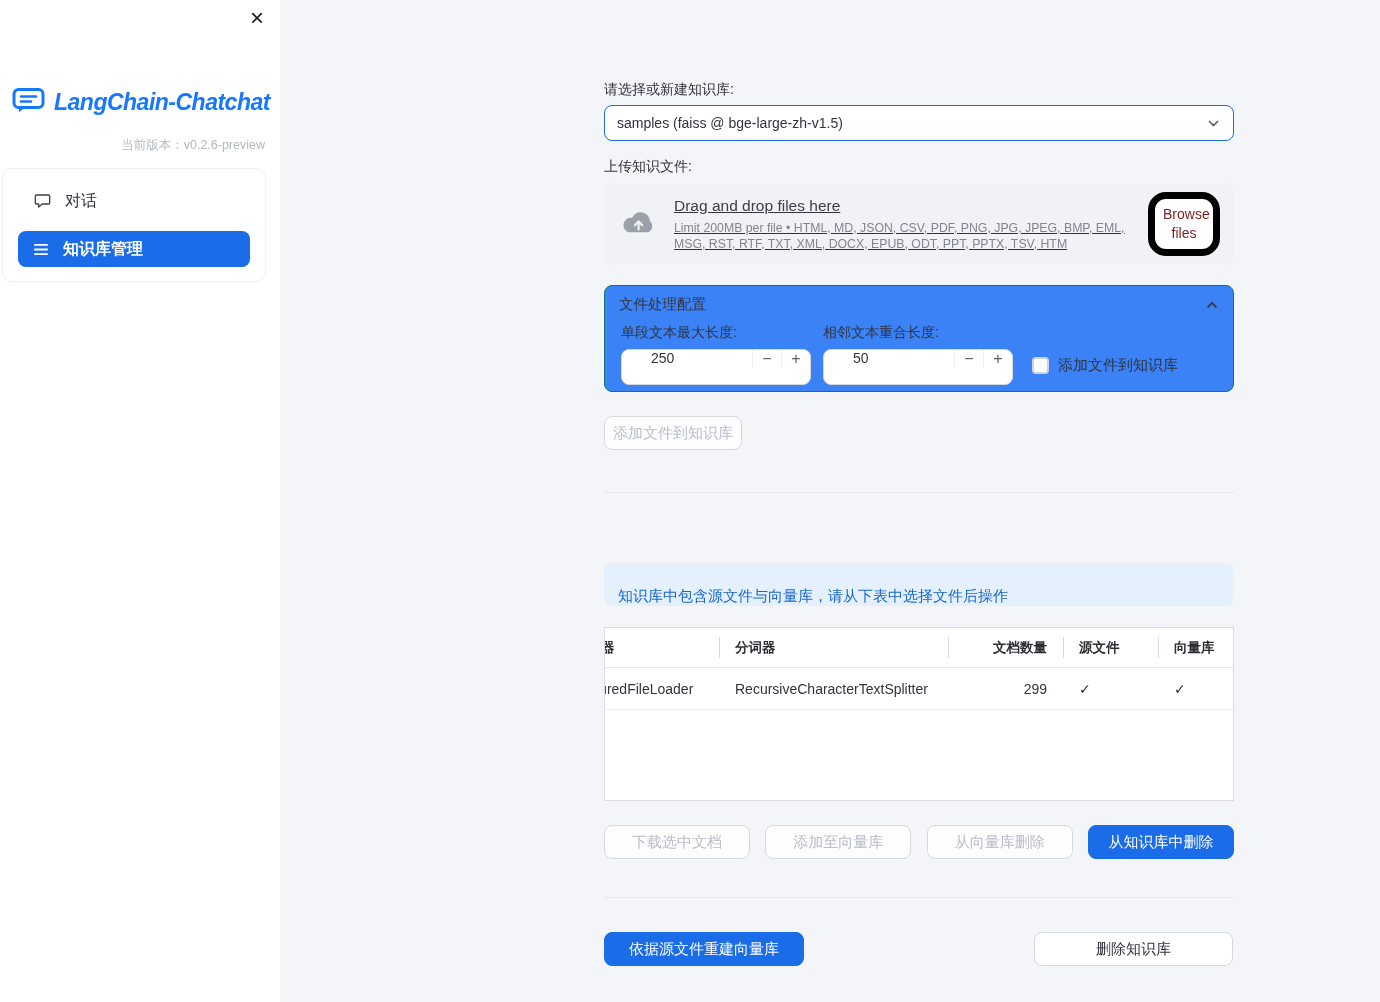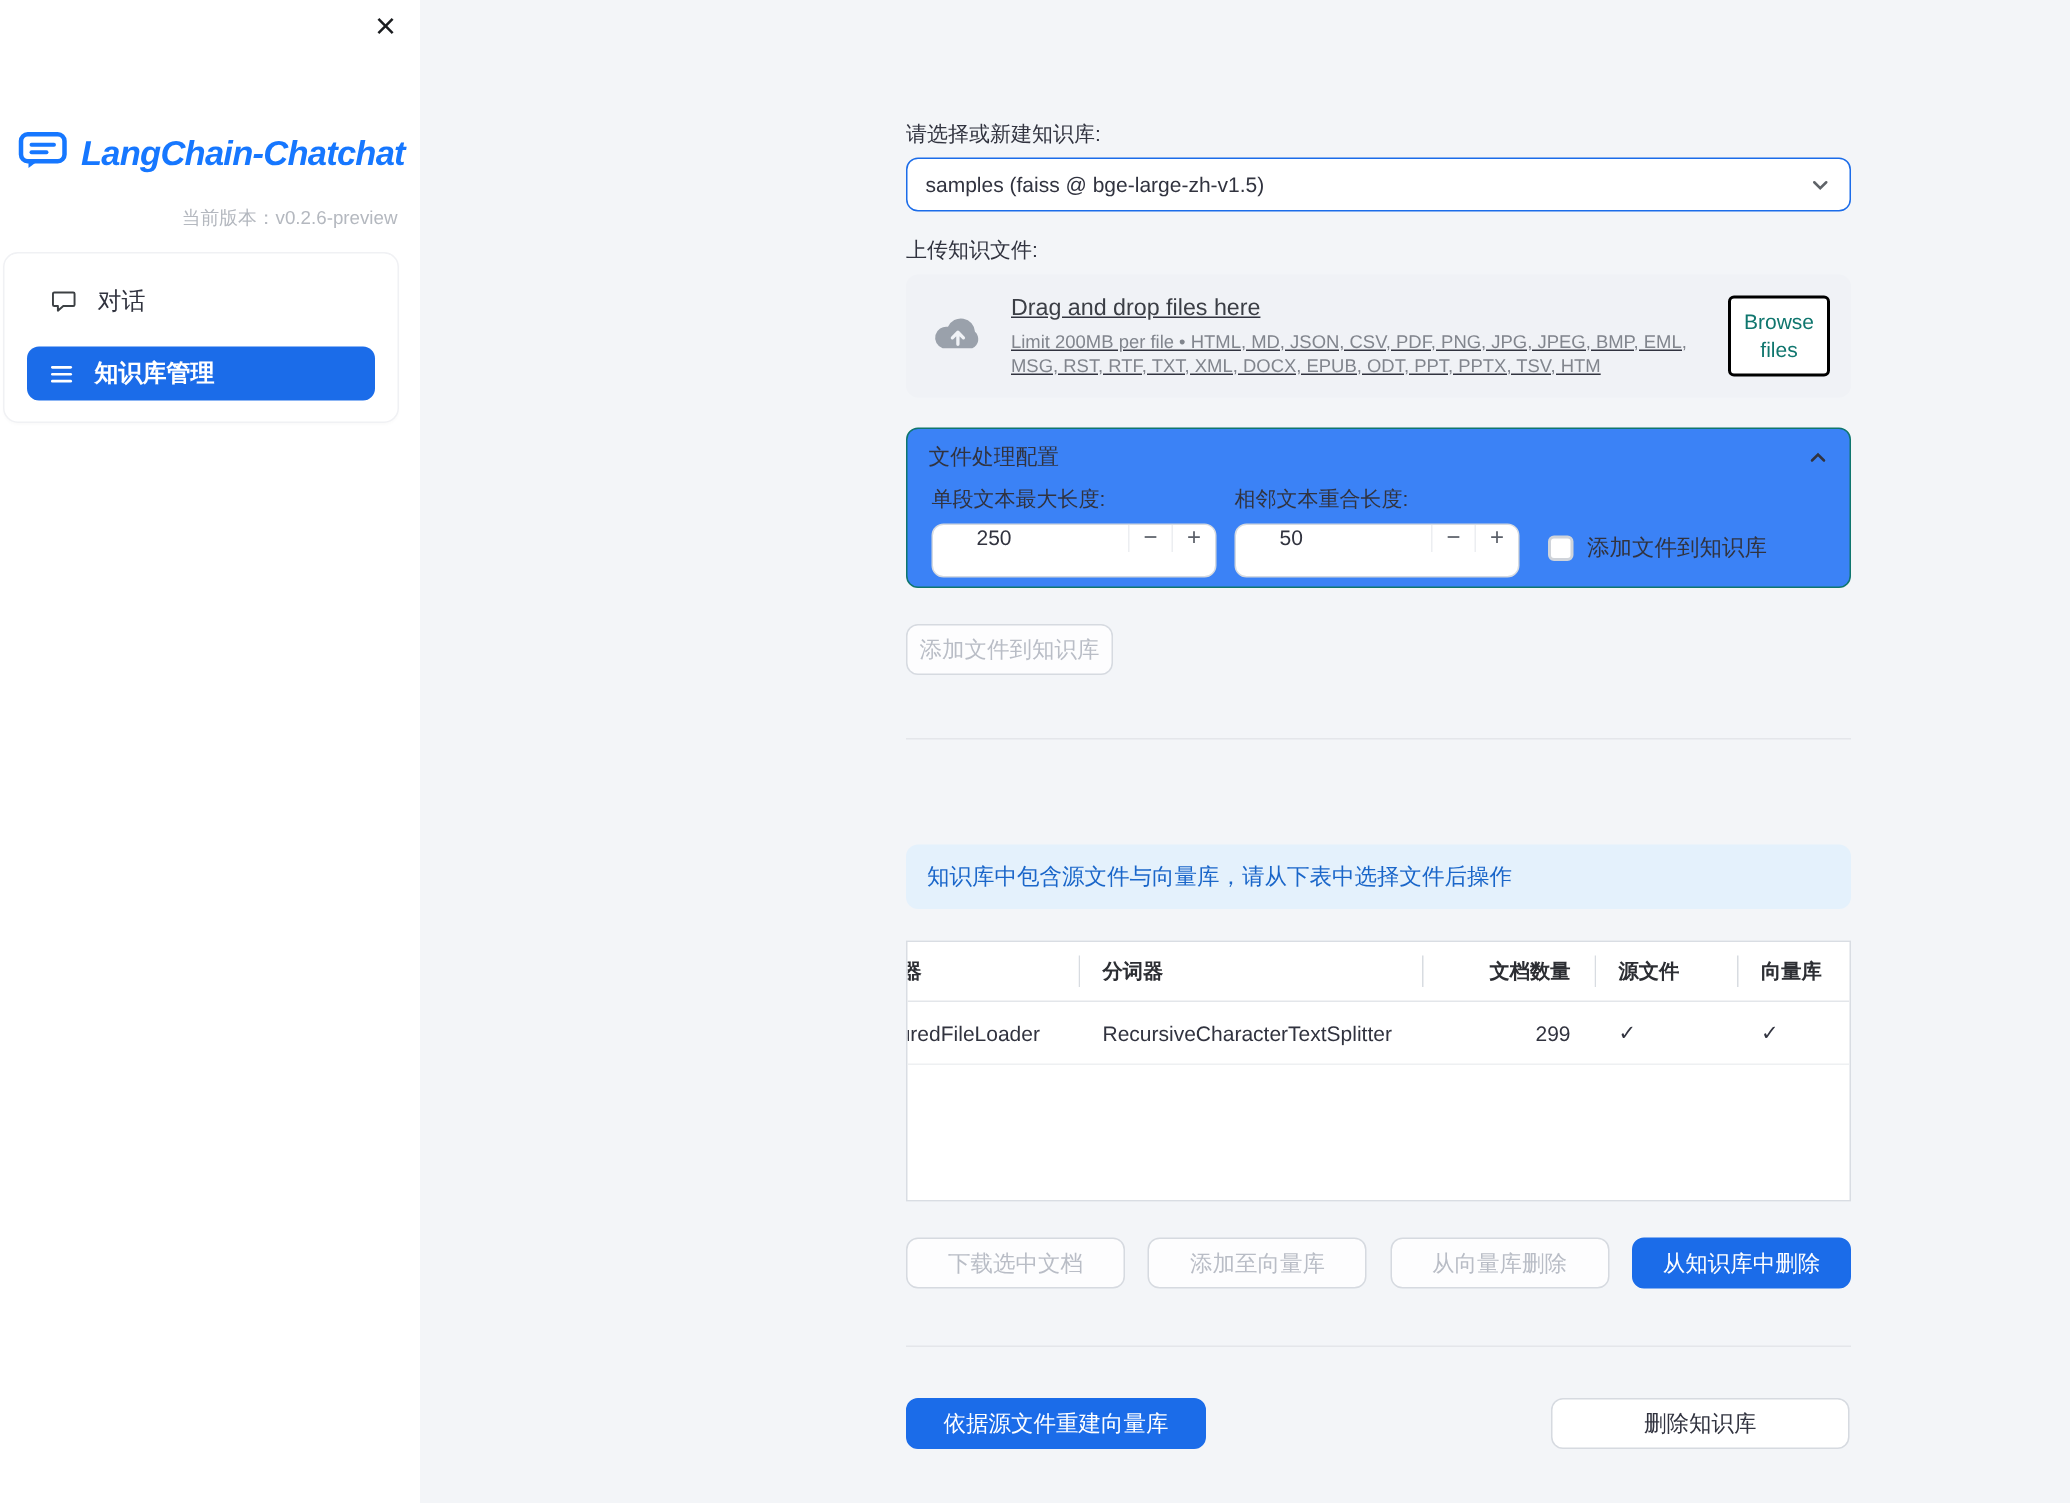--- a/index.html
+++ b/index.html
@@ -35,22 +35,22 @@
   .w-label{font-size:14px;color:#31333f;}
   .kb-label{top:81px;}
   .kb-select{top:105px;height:36px;background:#fff;border:1px solid var(--accent);border-radius:8px;
     display:flex;align-items:center;padding:0 12px;cursor:pointer;font-size:14px;}
   .kb-select .chev{margin-left:auto;display:flex;align-items:center;}
   .upload-label{top:158px;}
   .uploader{top:183px;height:82px;background:#f0f2f6;border-radius:8px;display:flex;align-items:center;padding:0 14px 0 16px;}
   .up-texts{margin-left:16px;max-width:478px;text-decoration:underline;}
   .up-title{font-size:15.5px;color:#3b3e45;margin-bottom:5px;}
   .up-limit{font-size:12.3px;line-height:16px;color:#81858d;}
-  .browse-btn{margin-left:auto;width:72px;min-height:52px;background:#fff;border:2px solid #000000;border-radius:4px;
-    font-size:14px;color:#0f766e;text-align:center;padding:6px 8px;cursor:pointer;line-height:19px;}
+  .browse-btn{margin-left:auto;width:72px;min-height:52px;background:#fff;border:7px solid #000000;border-radius:18px;
+    font-size:14px;color:#7f1d1d;text-align:center;padding:6px 8px;cursor:pointer;line-height:19px;}
   
   .expander{top:285px;height:107px;background:#3b82f6;border:1px solid #0f766e;border-radius:8px;}
   .exp-header{height:37px;display:flex;align-items:center;padding:0 14px;cursor:pointer;font-size:14.5px;}
   .exp-header .chev{margin-left:auto;display:flex;align-items:center;}
   .field{position:absolute;top:38px;width:190px;}
   .field .f-label{font-size:14px;margin-bottom:7px;white-space:nowrap;}
   .num-input{height:36px;background:#fff;border:1px solid #d5dae0;border-radius:8px;display:flex;align-items:flex-start;overflow:hidden;padding-left:17px;}
   .num-value{flex:1;display:flex;align-items:center;padding-left:12px;font-size:14px;}
   .step-btn{width:29px;display:flex;align-items:center;justify-content:center;border:none;background:#fff;
     border-left:1px solid #eceef1;color:#5b6069;font-size:16px;cursor:pointer;}
@@ -65,21 +65,21 @@
   .btn.disabled{color:#b9bdc6;background:#fdfdfe;cursor:default;}
   .btn.primary{background:var(--accent);border-color:var(--accent);color:#fff;}
   .add-btn{top:416px;width:138px;}
   .divider{border:none;border-top:1px solid #e4e6ea;height:0;}
   .hr1{top:492px;}
   .hr2{top:897px;}
   .kb-files{top:524px;font-size:15.5px;display:flex;align-items:center;gap:8px;}
   .kb-code{font-family:"DejaVu Sans Mono","Liberation Mono",monospace;font-size:12.5px;color:var(--code_green);
     background:#eef0f4;border-radius:4px;padding:2px 5px;}
   .info{top:563px;height:43px;background:var(--info_bg);color:var(--info_text);border-radius:8px;
-    display:flex;align-items:center;padding:0 14px;font-size:15px;}
+    display:flex;align-items:flex-end;padding:0 14px;font-size:15px;}
   
   .ftable{top:627px;height:174px;background:#fff;border:1px solid #d9dde3;overflow:hidden;}
   .thead{display:flex;height:40px;border-bottom:1px solid #e3e6ea;align-items:stretch;
     font-weight:700;font-size:13.5px;color:#2c2e33;}
   .th{position:relative;line-height:39px;padding:0 16px;overflow:hidden;white-space:nowrap;flex:none;}
   .th:not(:first-child)::before{content:"";position:absolute;left:0;top:9px;bottom:9px;width:1px;background:#d8dce1;}
   .trow{display:flex;height:42px;border-bottom:1px solid #eef0f2;align-items:center;font-size:14px;cursor:pointer;}
   .td{padding:0 16px;overflow:hidden;white-space:nowrap;flex:none;}
   .c1{width:114px;padding:0;}
   .c2{width:229px;}

